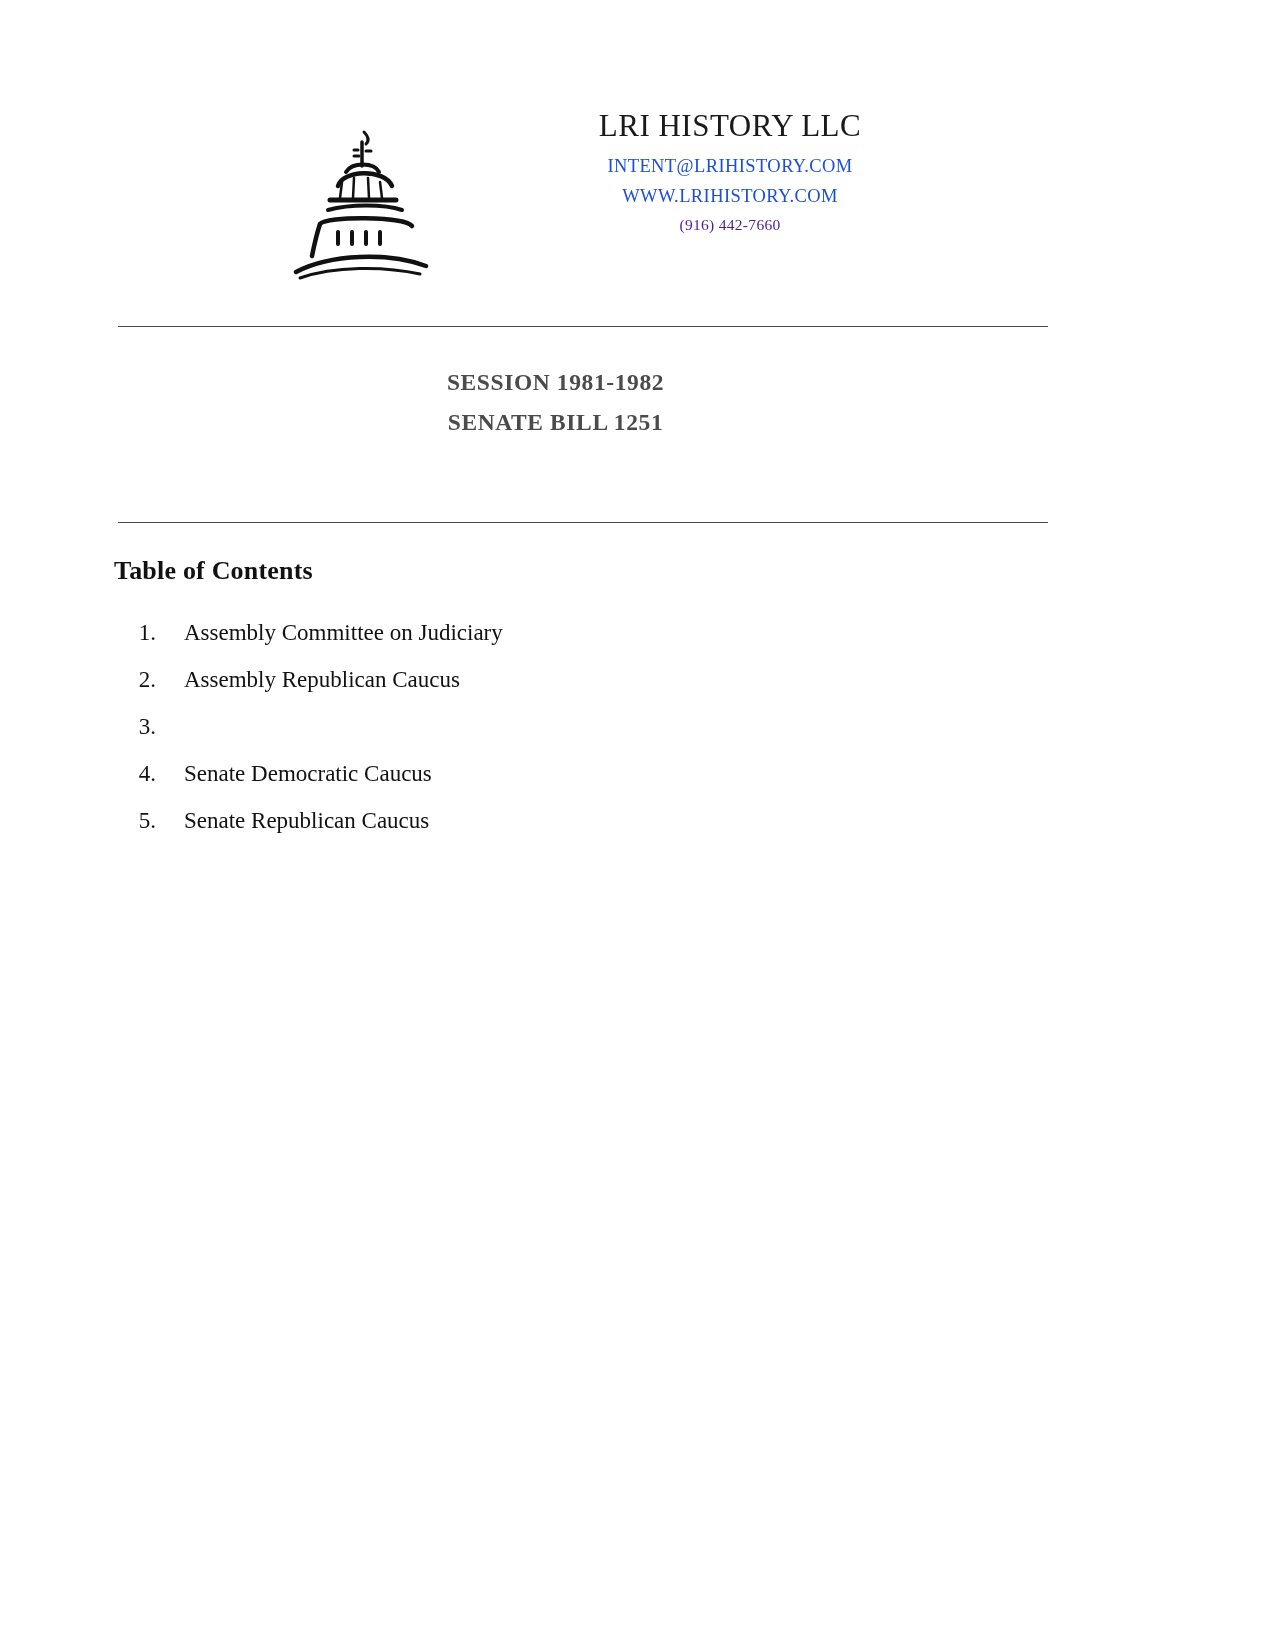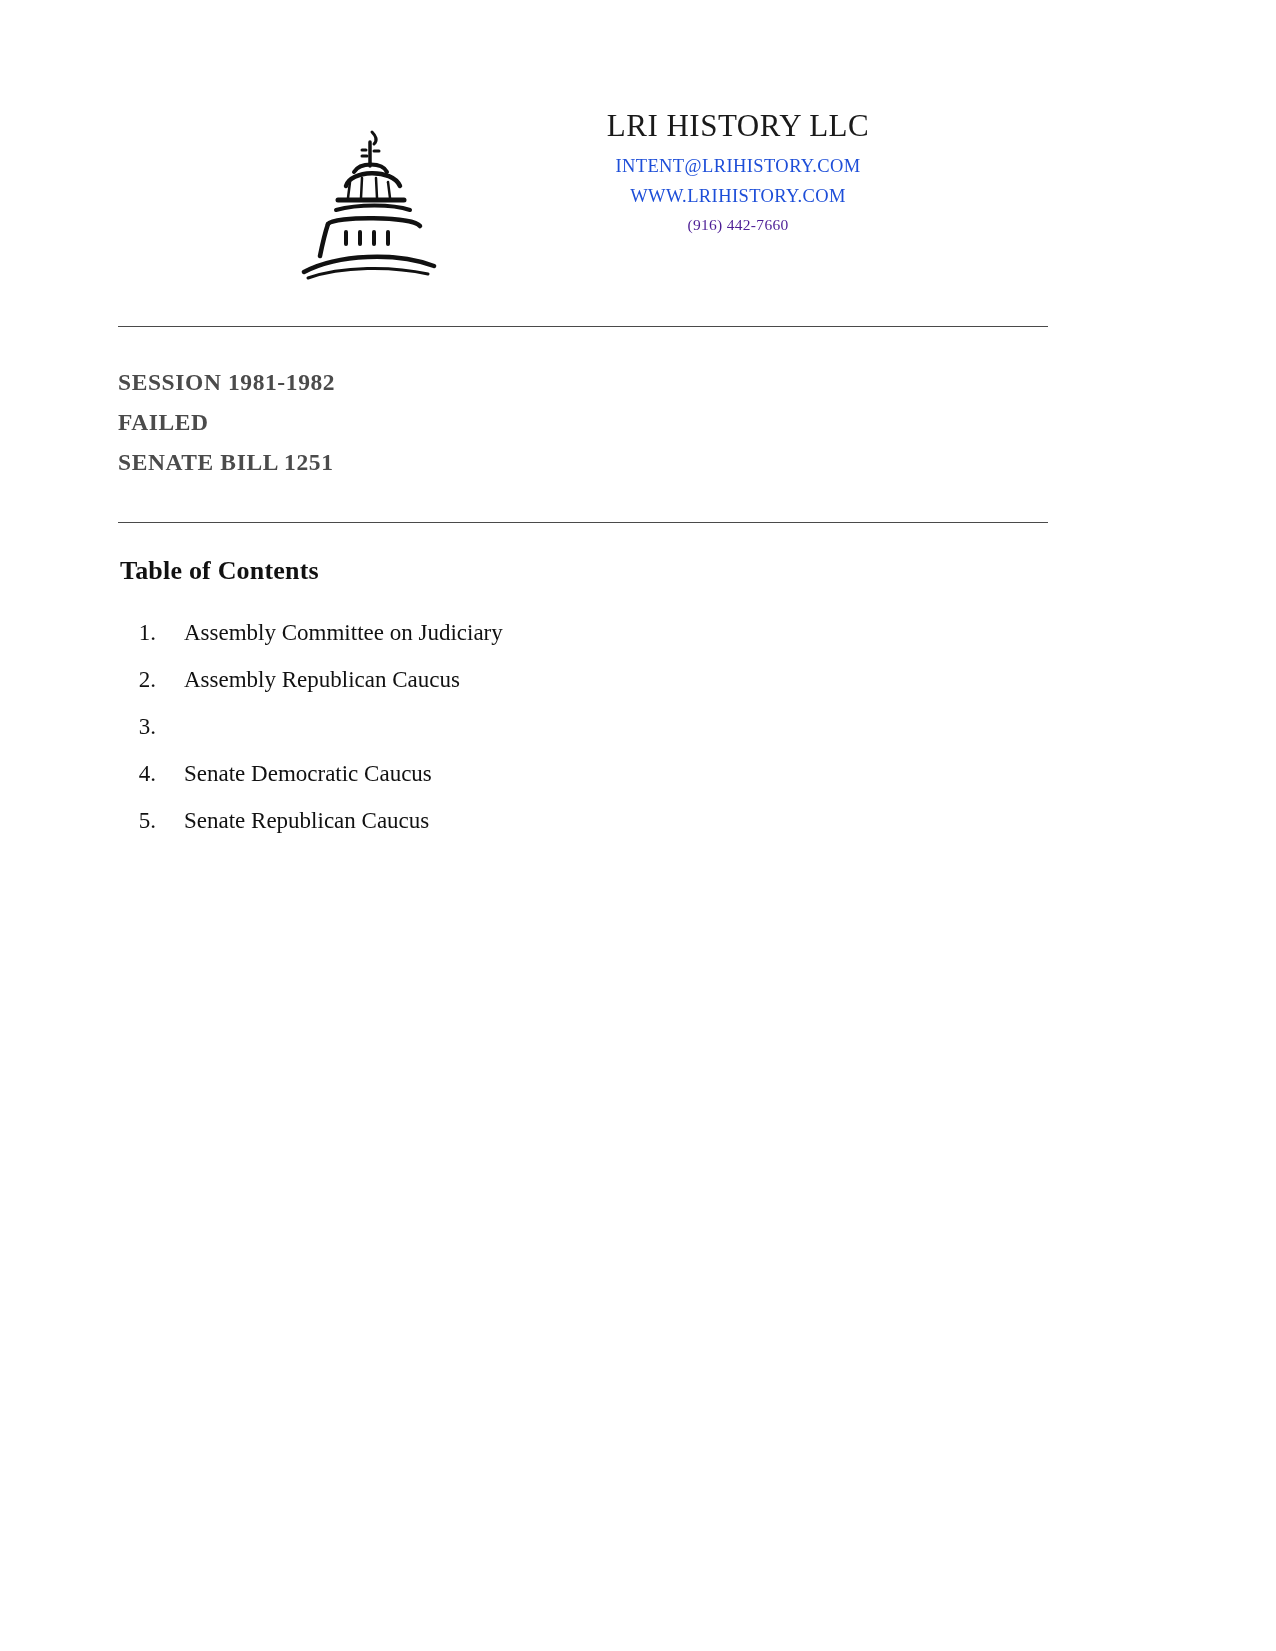--- a/index.html
+++ b/index.html
@@ -26,21 +26,20 @@
   
   .letterhead {
     position: absolute;
     left: 0;
     top: 108px;
     width: 1044px;
     display: flex;
     flex-direction: row;
     align-items: flex-start;
     justify-content: flex-start;
-    margin-left: 8px;
   }
 
   .logo-wrap {
     width: 180px;
     margin-left: 280px;
     margin-top: 12px;
     flex: 0 0 auto;
   }
 
   .org-block {
@@ -85,33 +84,33 @@
   }
   .rule-top { top: 326px; }
   .rule-bottom { top: 522px; }
 
   
   .bill-heading {
     position: absolute;
     left: 118px;
     top: 362px;
     width: 875px;
-    text-align: left;
+    text-align: center;
     font-family: "Liberation Serif", serif;
     font-weight: bold;
     color: #4b4b4b;
     font-size: 23.5px;
     letter-spacing: 0.6px;
     line-height: 40px;
   }
 
   
   .toc-title {
     position: absolute;
-    left: 120px;
+    left: 114px;
     top: 556px;
     font-family: "Liberation Serif", serif;
     font-weight: bold;
     font-size: 26px;
     color: #111111;
     letter-spacing: 0.2px;
   }
 
   .toc-list {
     position: absolute;
@@ -197,21 +196,20 @@
       <div class="org-line">WWW.LRIHISTORY.COM</div>
       <div class="org-phone">(916) 442-7660</div>
     </div>
 
   </div>
 
   <div class="rule rule-top"></div>
 
   <div class="bill-heading">
     <div>SESSION  1981-1982</div>
-    <div>FAILED</div>
     <div>SENATE BILL 1251</div>
   </div>
 
   <div class="rule rule-bottom"></div>
 
   <div class="toc-title">Table of Contents</div>
 
   <ol class="toc-list">
     <li class="toc-item">
       <span class="toc-num">1.</span>

